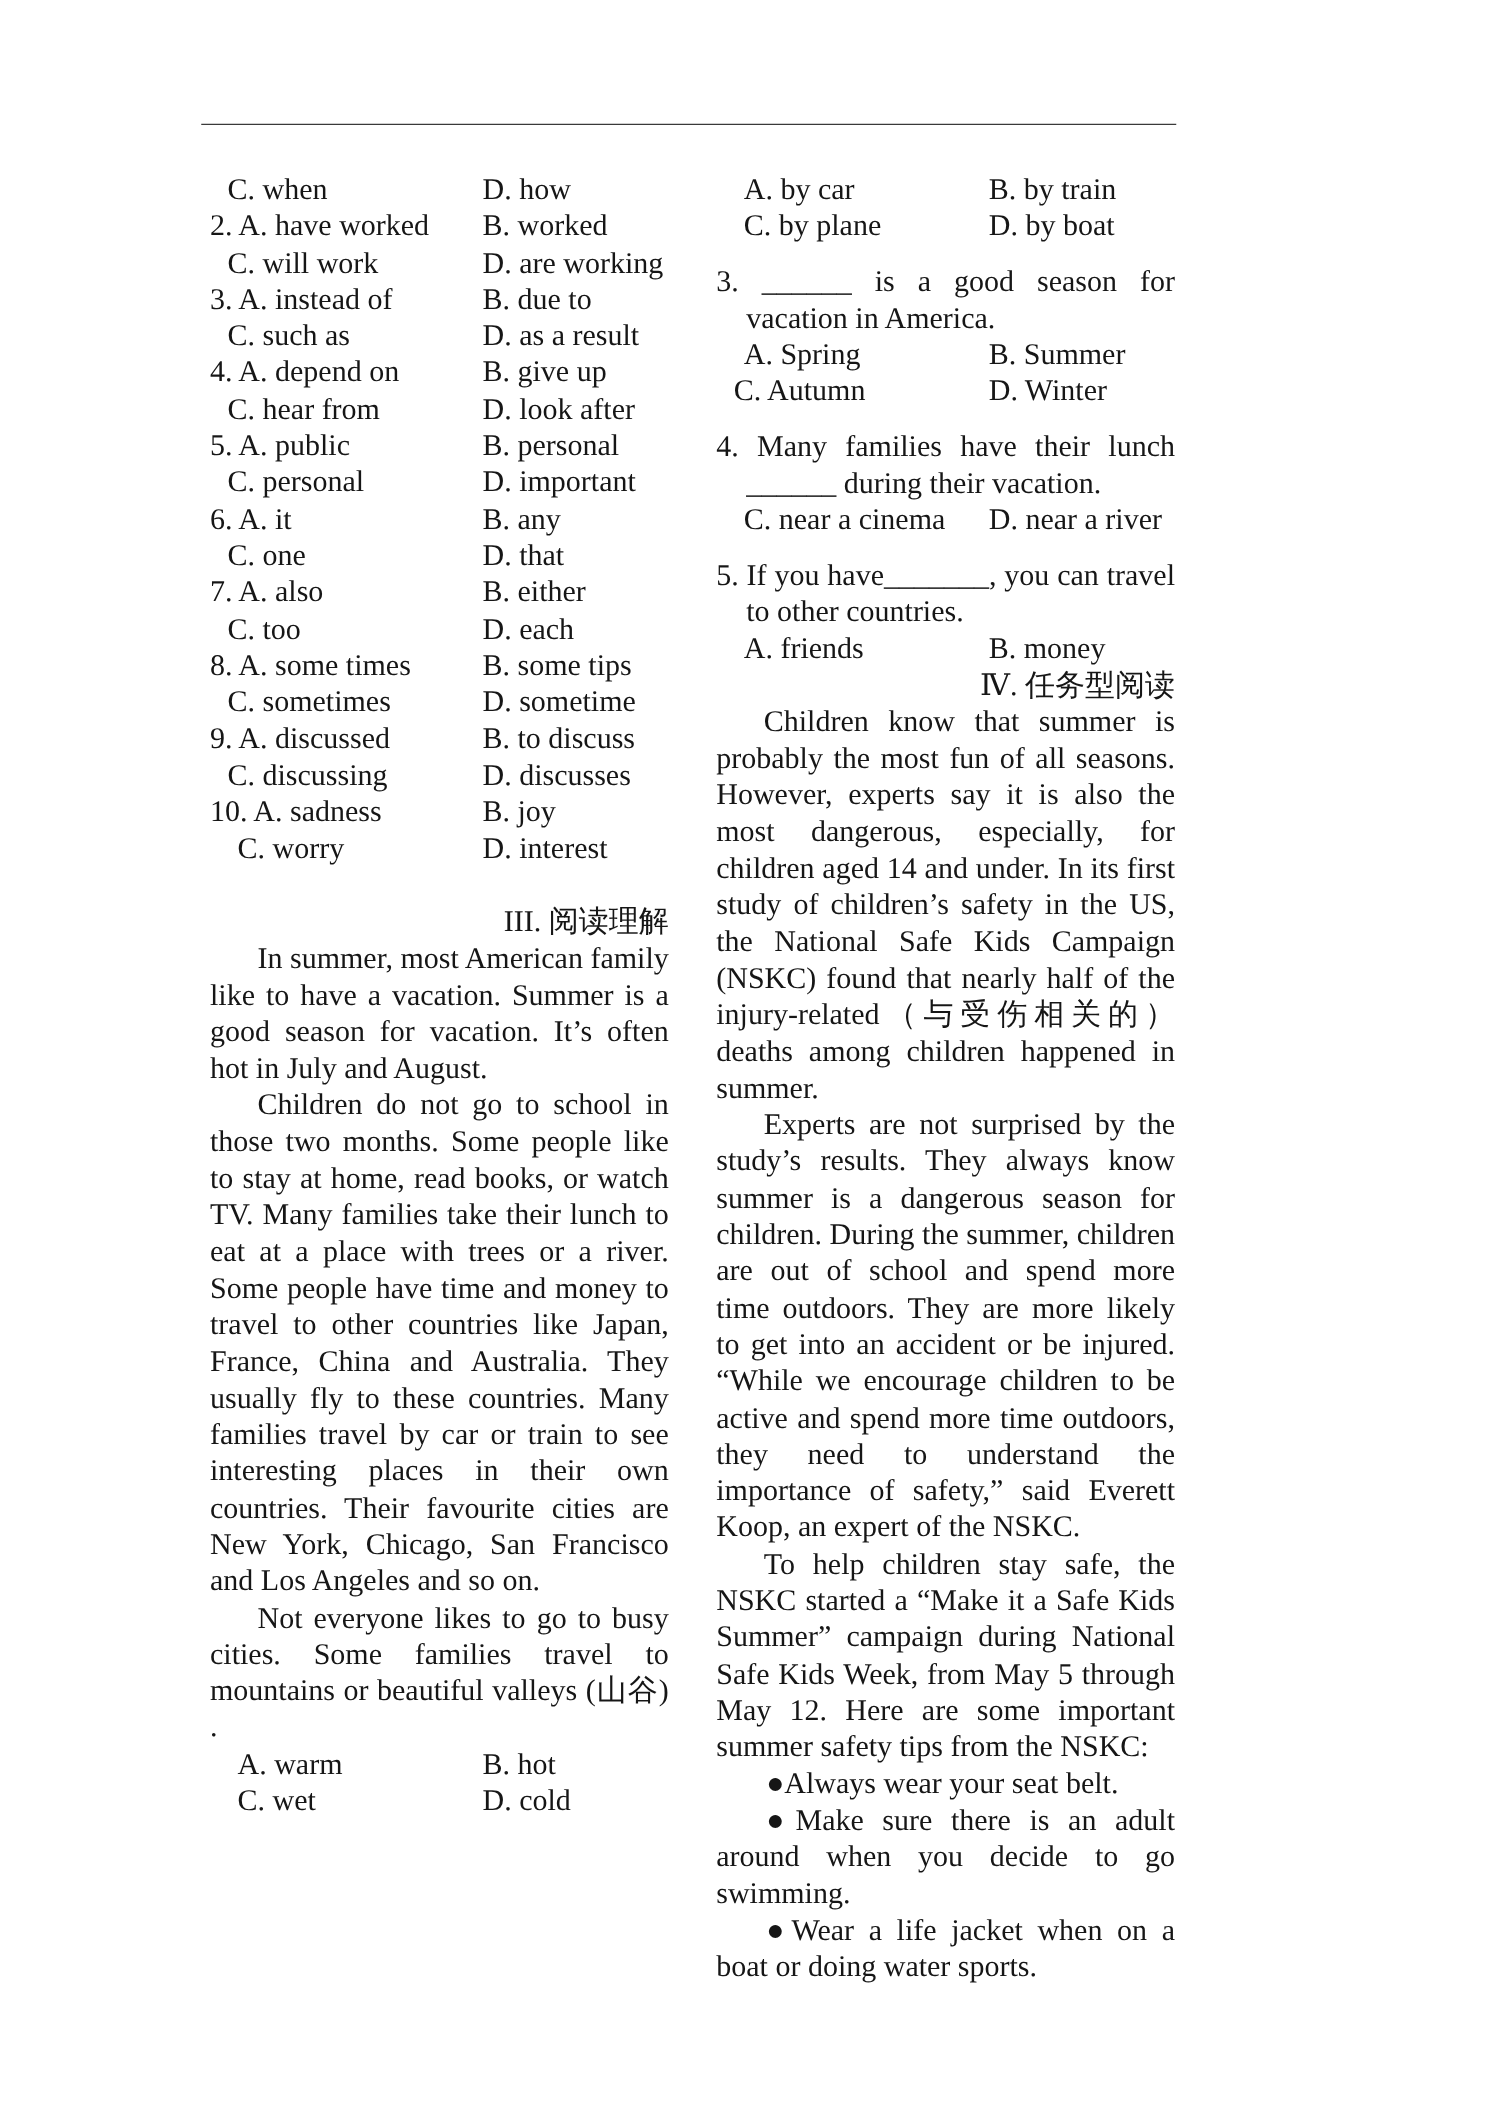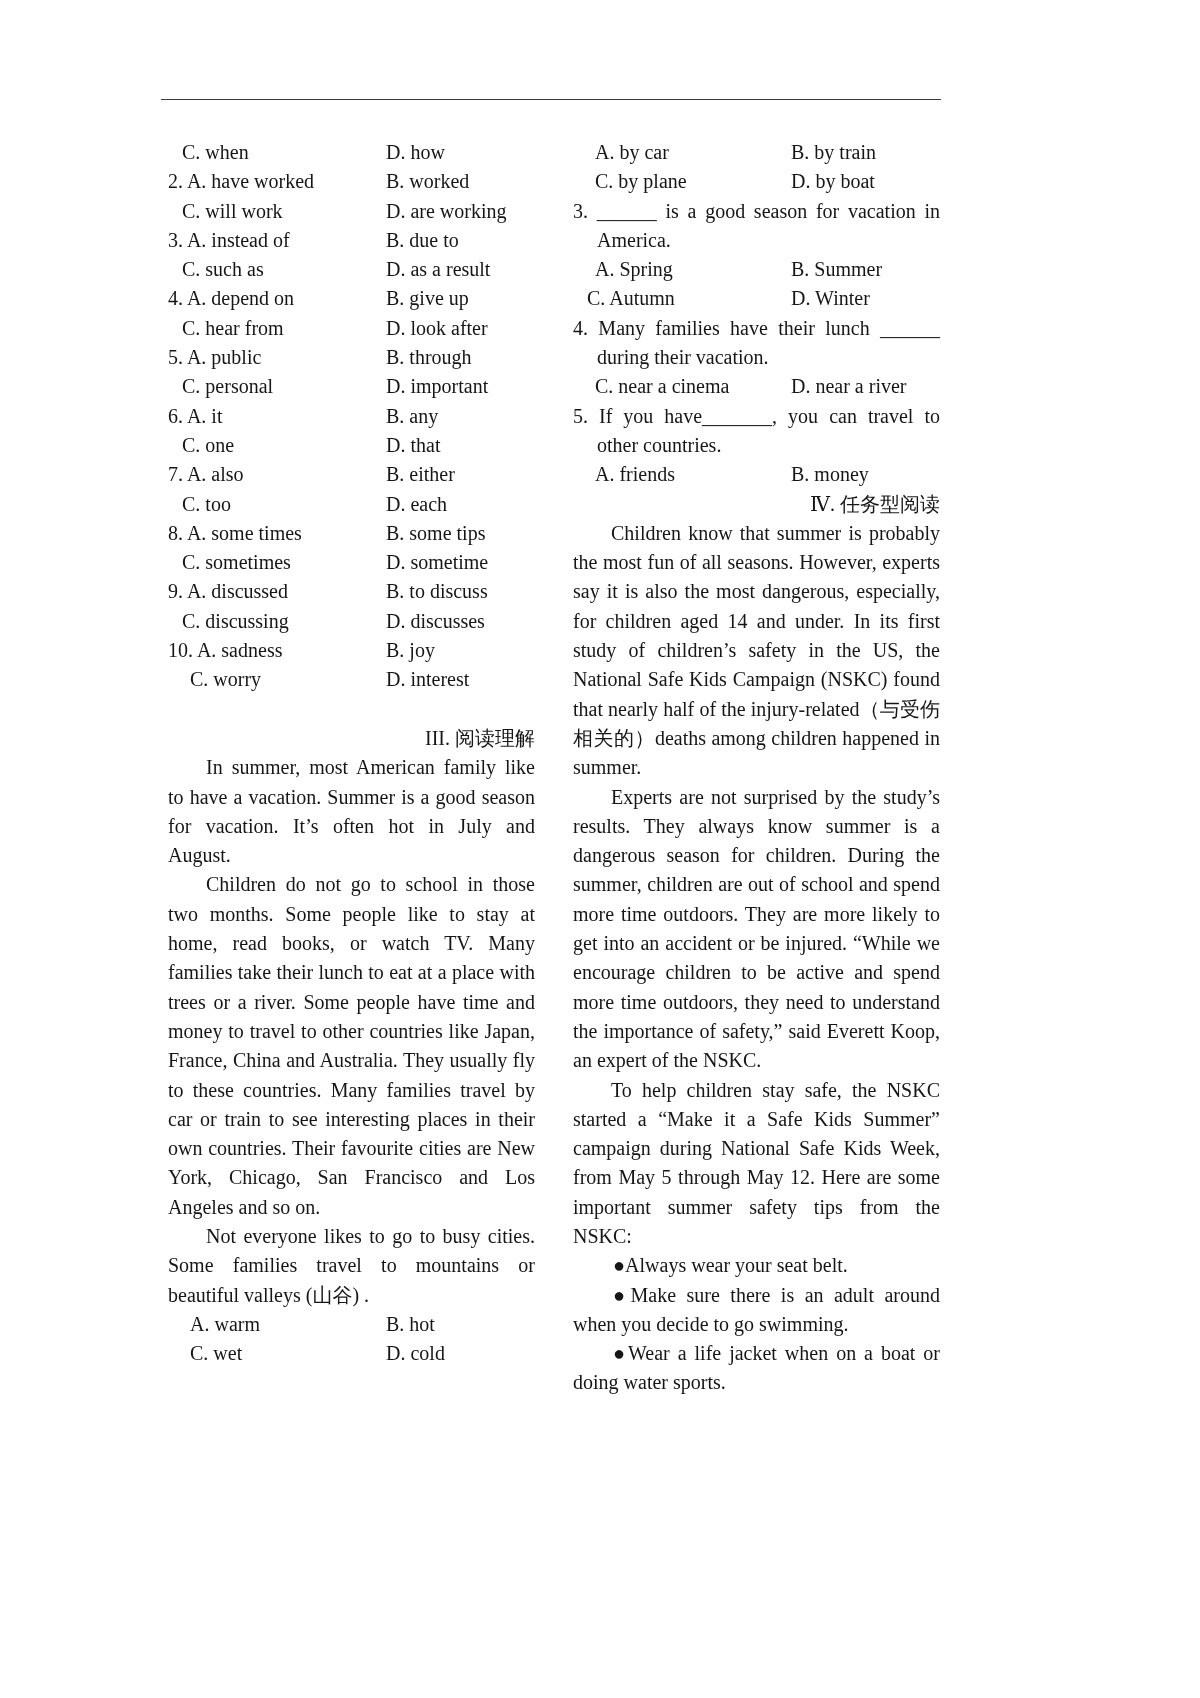--- a/index.html
+++ b/index.html
@@ -24,31 +24,31 @@
   }
   .content {
     position: absolute;
     left: 168px; top: 138px;
     width: 772px;
     display: flex;
     gap: 38px;
   }
   .col {
     width: 367px;
-    font-size: 20px;
+    font-size: 24px;
     line-height: 29.3px;
   }
   .opt-row { display: flex; padding-left: var(--ind, 0px); }
   .opt-a { flex: 0 0 auto; width: calc(218px - var(--ind, 0px)); white-space: nowrap; }
   .opt-b { flex: 1 1 auto; white-space: nowrap; }
   .heading { text-align: right; }
   .spacer { height: 29.3px; }
   .para { text-align: justify; text-indent: 38px; }
   .bullet { text-align: justify; text-indent: 40px; }
-  .question { text-align: justify; padding-left: 24px; text-indent: -24px; }
+  .question { text-align: justify; padding-left: 24px; text-indent: -24px; margin-top: 15px; }
 </style>
 </head>
 <body>
 
 <div class="page">
   <hr class="top-rule">
   <div class="content">
     <div class="col" id="col-left">
         <div class="opt-row" style="--ind: 14px;">
           <span class="opt-a">C. when</span>
@@ -73,21 +73,21 @@
         <div class="opt-row" style="--ind: 0px;">
           <span class="opt-a">4. A. depend on</span>
           <span class="opt-b">B. give up</span>
         </div>
         <div class="opt-row" style="--ind: 14px;">
           <span class="opt-a">C. hear from</span>
           <span class="opt-b">D. look after</span>
         </div>
         <div class="opt-row" style="--ind: 0px;">
           <span class="opt-a">5. A. public</span>
-          <span class="opt-b">B. through</span>
+          <span class="opt-b">B. personal</span>
         </div>
         <div class="opt-row" style="--ind: 14px;">
           <span class="opt-a">C. personal</span>
           <span class="opt-b">D. important</span>
         </div>
         <div class="opt-row" style="--ind: 0px;">
           <span class="opt-a">6. A. it</span>
           <span class="opt-b">B. any</span>
         </div>
         <div class="opt-row" style="--ind: 14px;">

